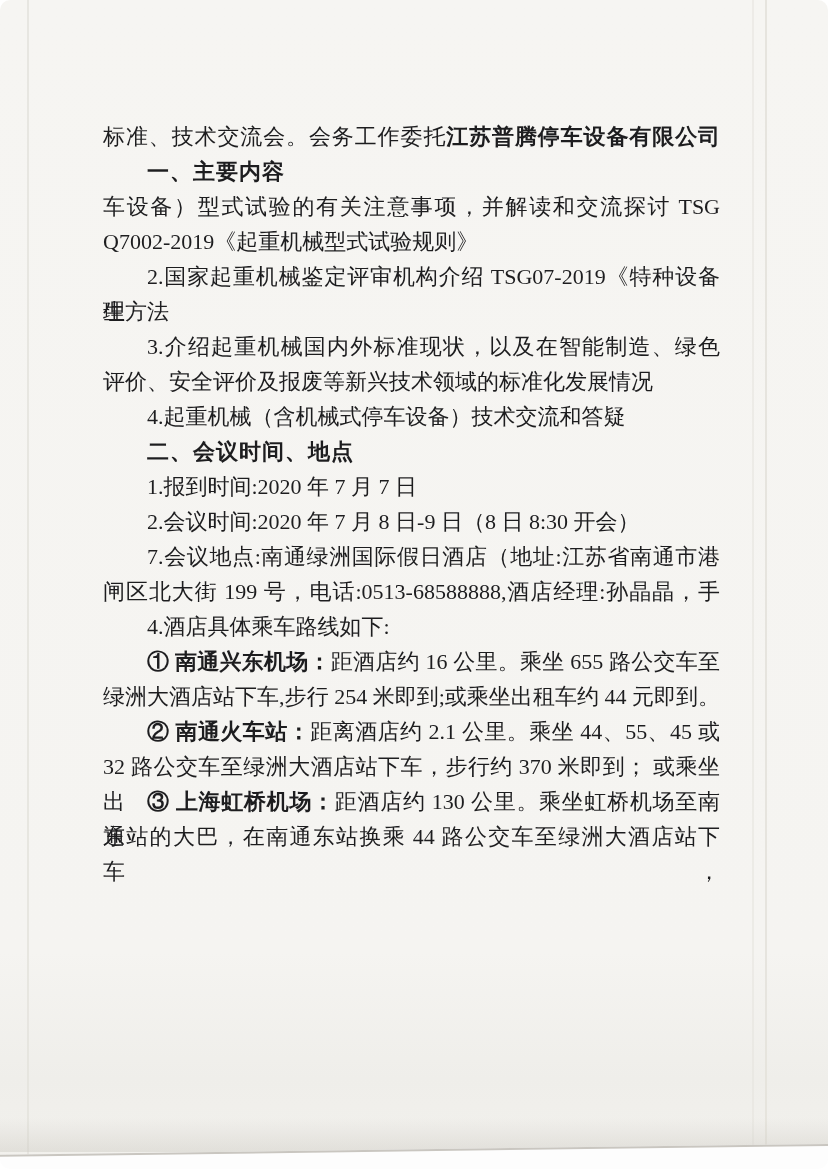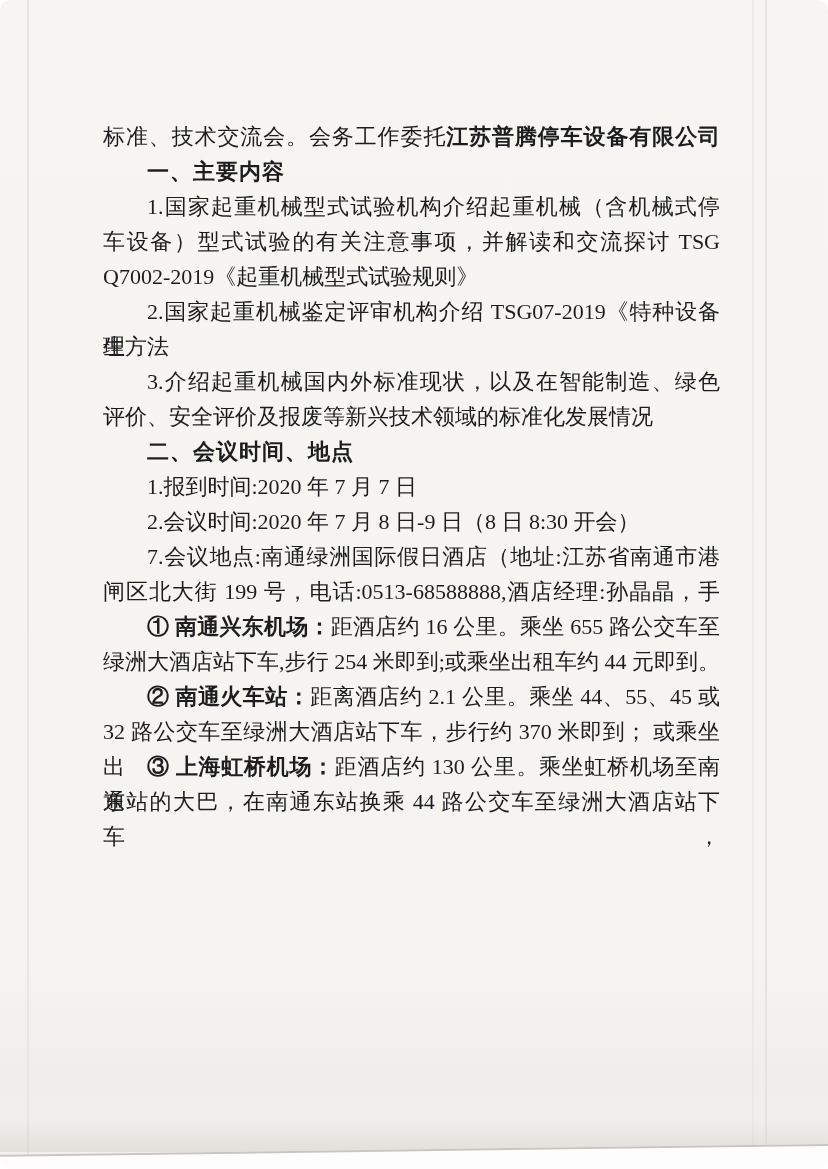--- a/index.html
+++ b/index.html
@@ -79,32 +79,33 @@
   <div class="scan-page">
     <div class="edge-line left"></div>
     <div class="edge-line right1"></div>
     <div class="edge-line right2"></div>
     <div class="scan-bottom-shade"></div>
   </div>
   <div class="scan-bottom-wedge"></div>
   <div class="doc">
       <div class="line justify"><span>标准、技术交流会。会务工作委托</span><span class="bold">江苏普腾停车设备有限公司</span></div>
       <div class="line indent heading"><span class="bold">一、主要内容</span></div>
-      <div class="line indent justify"><span>1.国家起重机械型式试验机构介绍起重机械（含机械式停</span></div>
       <div class="line justify"><span>车设备）型式试验的有关注意事项，并解读和交流探讨 TSG</span></div>
       <div class="line"><span>Q7002-2019《起重机械型式试验规则》</span></div>
       <div class="line indent justify"><span>2.国家起重机械鉴定评审机构介绍 TSG07-2019《特种设备生</span></div>
       <div class="line"><span>理方法</span></div>
       <div class="line indent justify"><span>3.介绍起重机械国内外标准现状，以及在智能制造、绿色</span></div>
       <div class="line"><span>评价、安全评价及报废等新兴技术领域的标准化发展情况</span></div>
+      <div class="line indent"><span>4.起重机械（含机械式停车设备）技术交流和答疑</span></div>
       <div class="line indent heading"><span class="bold">二、会议时间、地点</span></div>
       <div class="line indent"><span>1.报到时间:2020 年 7 月 7 日</span></div>
       <div class="line indent"><span>2.会议时间:2020 年 7 月 8 日-9 日（8 日 8:30 开会）</span></div>
       <div class="line indent justify"><span>7.会议地点:南通绿洲国际假日酒店（地址:江苏省南通市港</span></div>
       <div class="line justify"><span>闸区北大街 199 号，电话:0513-68588888,酒店经理:孙晶晶，手</span></div>
+      <div class="line indent"><span>4.酒店具体乘车路线如下:</span></div>
       <div class="line indent justify"><span class="bold">① 南通兴东机场：</span><span>距酒店约 16 公里。乘坐 655 路公交车至</span></div>
       <div class="line justify"><span>绿洲大酒店站下车,步行 254 米即到;或乘坐出租车约 44 元即到。</span></div>
       <div class="line indent justify"><span class="bold">② 南通火车站：</span><span>距离酒店约 2.1 公里。乘坐 44、55、45 或</span></div>
       <div class="line justify"><span>32 路公交车至绿洲大酒店站下车，步行约 370 米即到； 或乘坐出</span></div>
       <div class="line indent justify"><span class="bold">③ 上海虹桥机场：</span><span>距酒店约 130 公里。乘坐虹桥机场至南通</span></div>
       <div class="line justify"><span>东站的大巴，在南通东站换乘 44 路公交车至绿洲大酒店站下车，</span></div>
     </div>
 </div>
 
 </body></html>

